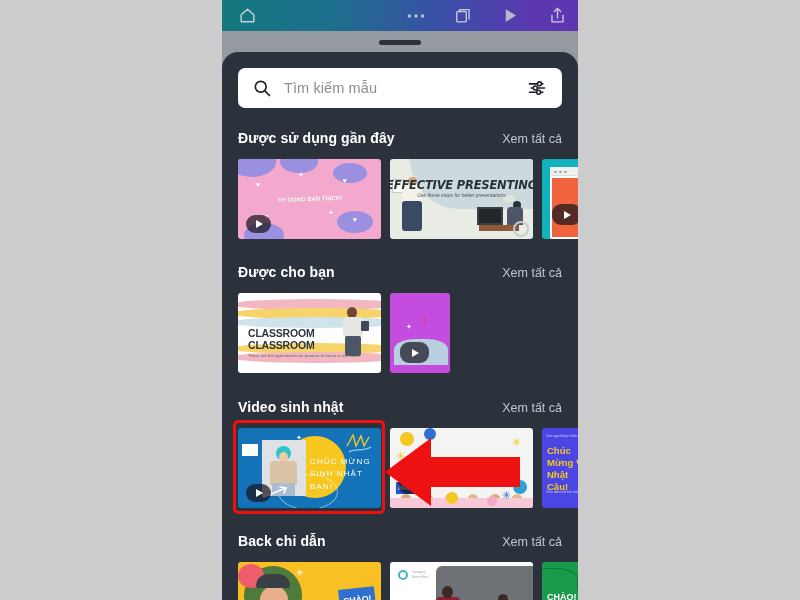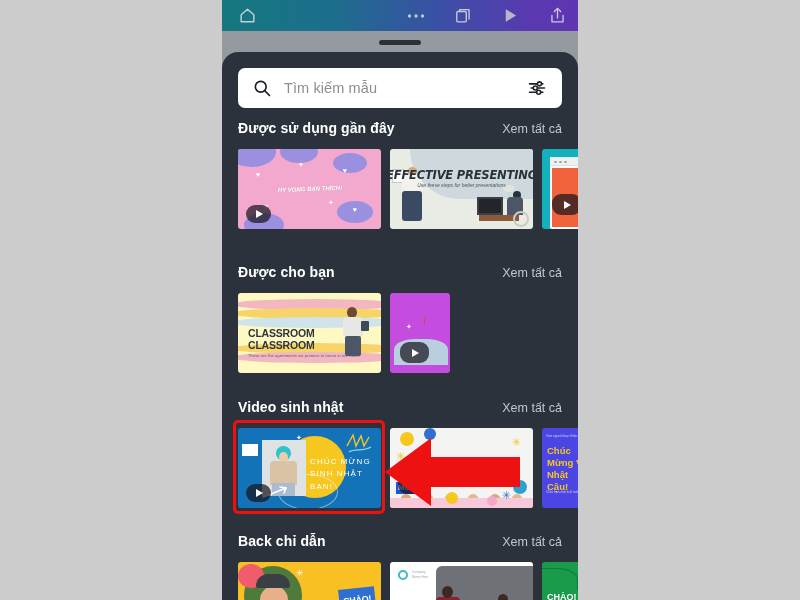--- a/index.html
+++ b/index.html
@@ -133,21 +133,21 @@
   .c-bts { background:#ab8cf0; }
   .c-bts .band { position:absolute; left:0; top:14px; width:100%; height:46px; background:#ef5d4e; transform:rotate(-2deg); }
   .c-bts .t1 { position:absolute; left:50%; top:24px; transform:translateX(-50%); color:#fff; font-size:12px; font-weight:bold; white-space:nowrap; letter-spacing:-.3px; }
   .c-bts .t2 { position:absolute; left:50%; top:37px; transform:translateX(-50%); color:#fff; font-size:12px; font-weight:bold; white-space:nowrap; letter-spacing:-.3px; }
   .c-bts .t3 { position:absolute; left:50%; top:52px; transform:translateX(-50%); color:#ffe0d8; font-size:5px; white-space:nowrap; }
   .c-bts .y  { position:absolute; right:8px; top:4px; width:34px; height:30px; background:#f5c03a; border-radius:50% 10% 50% 20%; }
   .c-bts .g  { position:absolute; left:-2px; top:20px; width:12px; height:50px; background:#6d8a64; border-radius:6px; transform:rotate(12deg); }
   .c-bts .o  { position:absolute; border-radius:50%; background:#f4883c; }
 
   
-  .c-cls { background:#fef9c3; }
+  .c-cls { background:#ffffff; }
   .c-cls .w { position:absolute; left:-8px; width:120%; height:11px; border-radius:50%; }
   .c-cls .t1 { position:absolute; left:10px; top:34px; color:#2c3440; font-size:10.5px; font-weight:bold; white-space:nowrap; letter-spacing:-.2px; }
   .c-cls .t2 { position:absolute; left:10px; top:46px; color:#2c3440; font-size:10.5px; font-weight:bold; white-space:nowrap; letter-spacing:-.2px; }
   .c-cls .t3 { position:absolute; left:10px; top:60px; color:#5a6472; font-size:4.2px; line-height:1.5; white-space:nowrap; }
   .c-cls .kshirt { position:absolute; right:18px; top:24px; width:20px; height:20px; background:#e7e7e4; border-radius:4px; }
   .c-cls .khead  { position:absolute; right:24px; top:14px; width:10px; height:11px; border-radius:50%; background:#6e4a33; }
   .c-cls .kleg   { position:absolute; right:20px; top:43px; width:16px; height:20px; background:#4c5666; border-radius:2px; }
   .c-cls .ktab   { position:absolute; right:12px; top:28px; width:8px; height:10px; background:#3f4a58; border-radius:1px; }
 
   
@@ -281,21 +281,21 @@
           <path d="M3 7 H19"></path>
             <circle cx="15" cy="7" r="2.4" fill="#fff"></circle>
           <path d="M5 12 H21"></path>
             <circle cx="10" cy="12" r="2.4" fill="#fff"></circle>
           <path d="M3 17 H19"></path>
             <circle cx="14" cy="17" r="2.4" fill="#fff"></circle>
         </svg>
       </span>
     </div>
 
-    <div class="section" style="top:68px">
+    <div class="section" style="top:78px">
       <div class="sec-head">
         <span class="sec-title">Được sử dụng gần đây</span>
         <span class="sec-link">Xem tất cả</span>
       </div>
       <div class="row">
 
         <div class="card c-pink">
           <div class="blob" style="left:-10px;top:-12px;width:48px;height:30px;"></div>
           <div class="blob" style="left:42px;top:-8px;width:38px;height:22px;"></div>
           <div class="blob" style="right:14px;top:4px;width:34px;height:20px;"></div>

